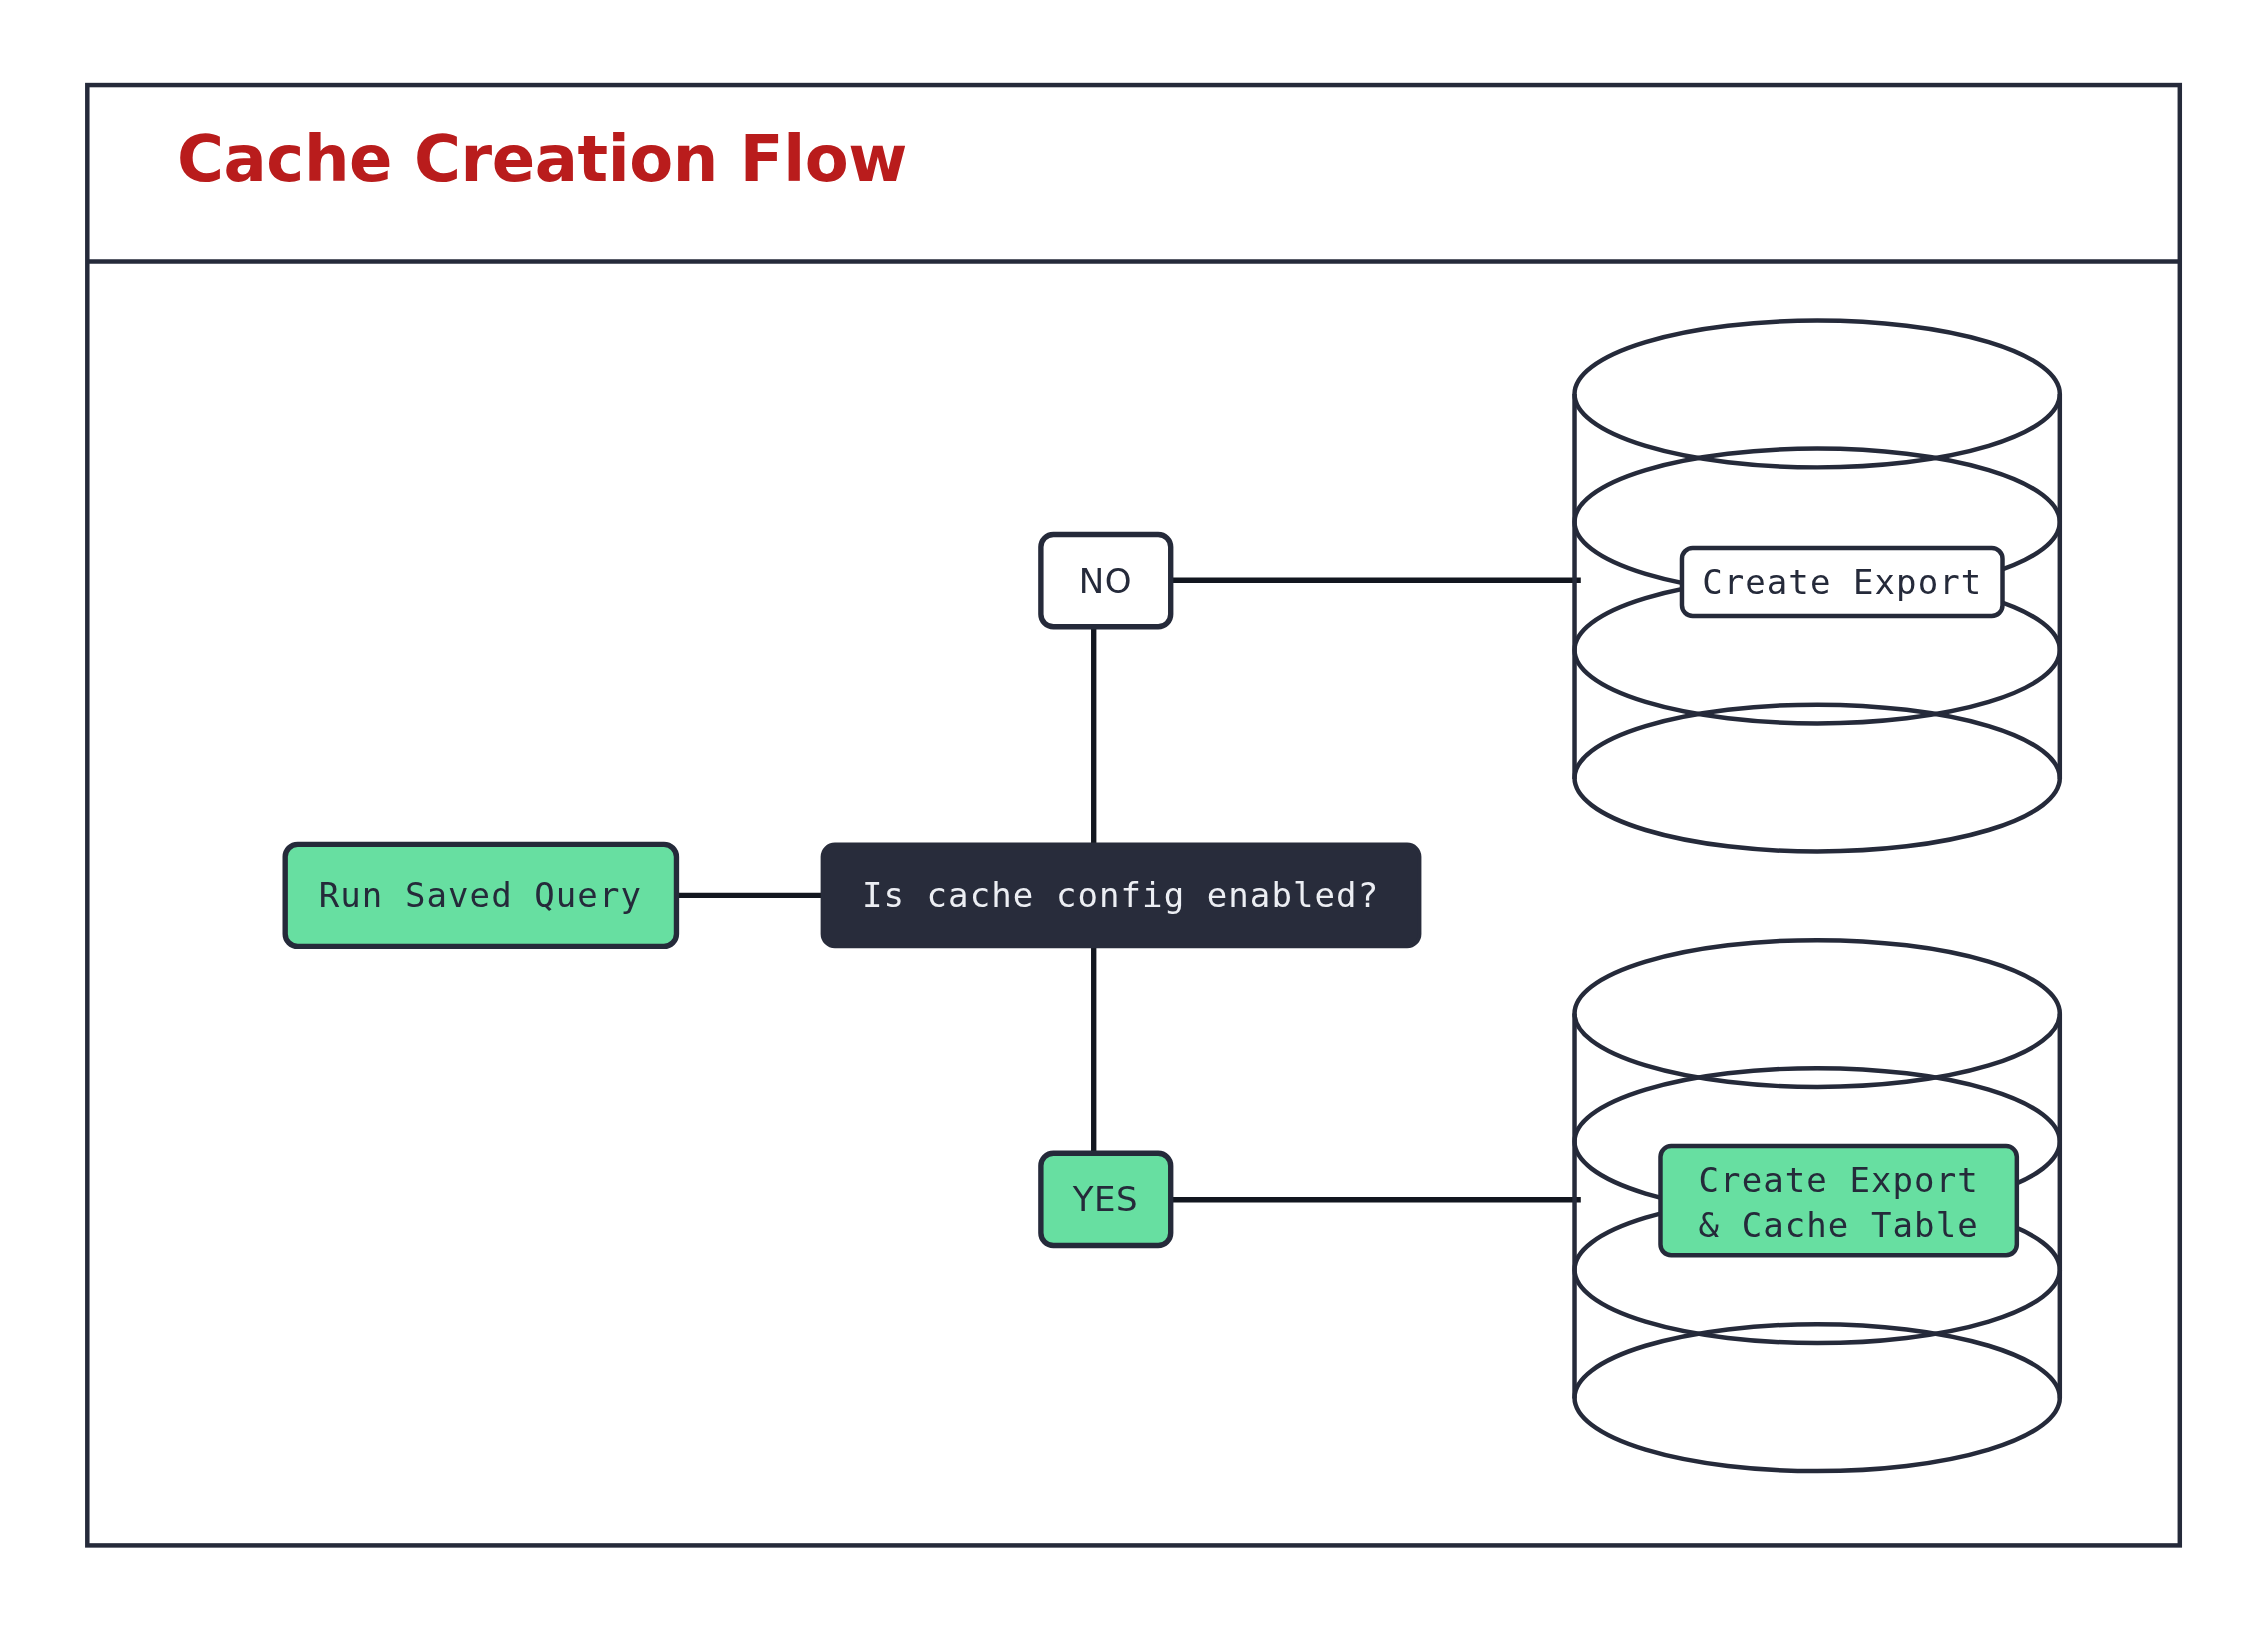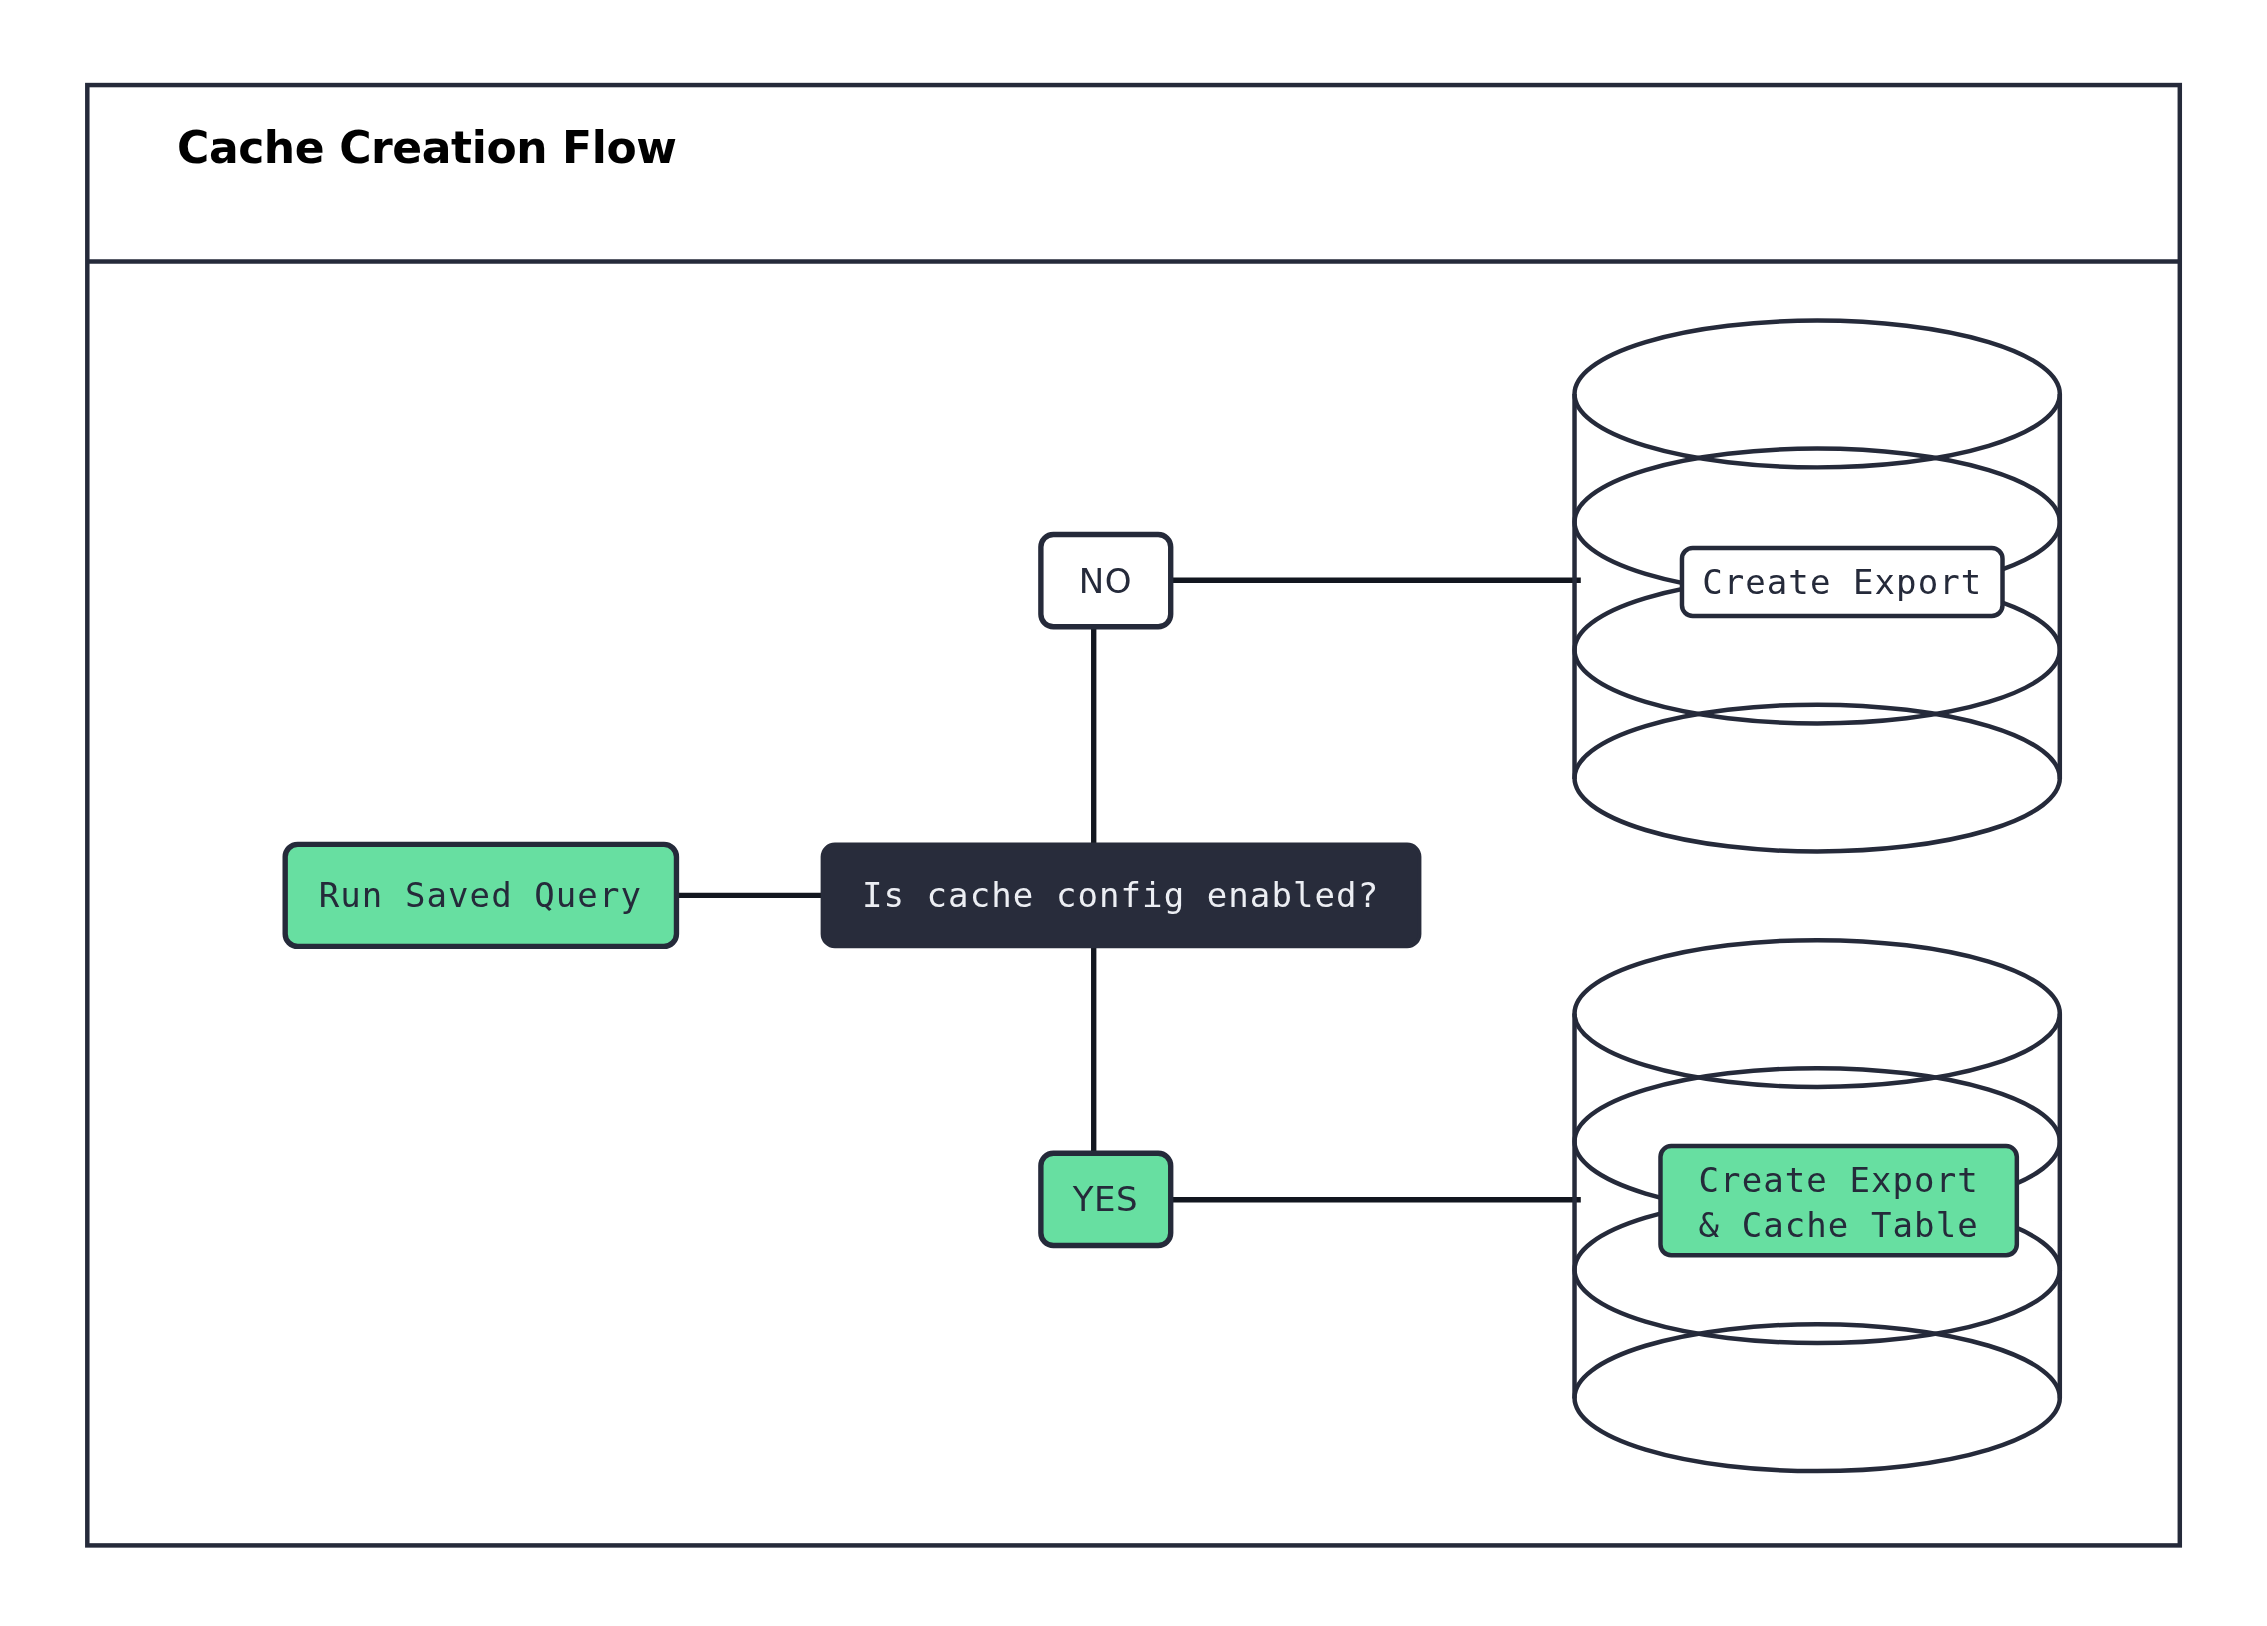--- a/index.html
+++ b/index.html
@@ -24,23 +24,23 @@
     top: 0;
     left: 0;
     width: 2268px;
     height: 1626px;
   }
   .diagram-title {
     position: absolute;
     left: 177px;
     top: 122px;
     font-family: "DejaVu Sans", "Liberation Sans", sans-serif;
-    font-size: 44px;
+    font-size: 64px;
     font-weight: 700;
-    color: #000000;
+    color: #b91c1c;
     letter-spacing: -0.4px;
     white-space: nowrap;
   }
   .node-label {
     font-family: "DejaVu Sans Mono", "Liberation Mono", monospace;
     font-size: 38px;
     letter-spacing: 1.2px;
   }
   .branch-label {
     font-family: "DejaVu Sans", "Liberation Sans", sans-serif;

